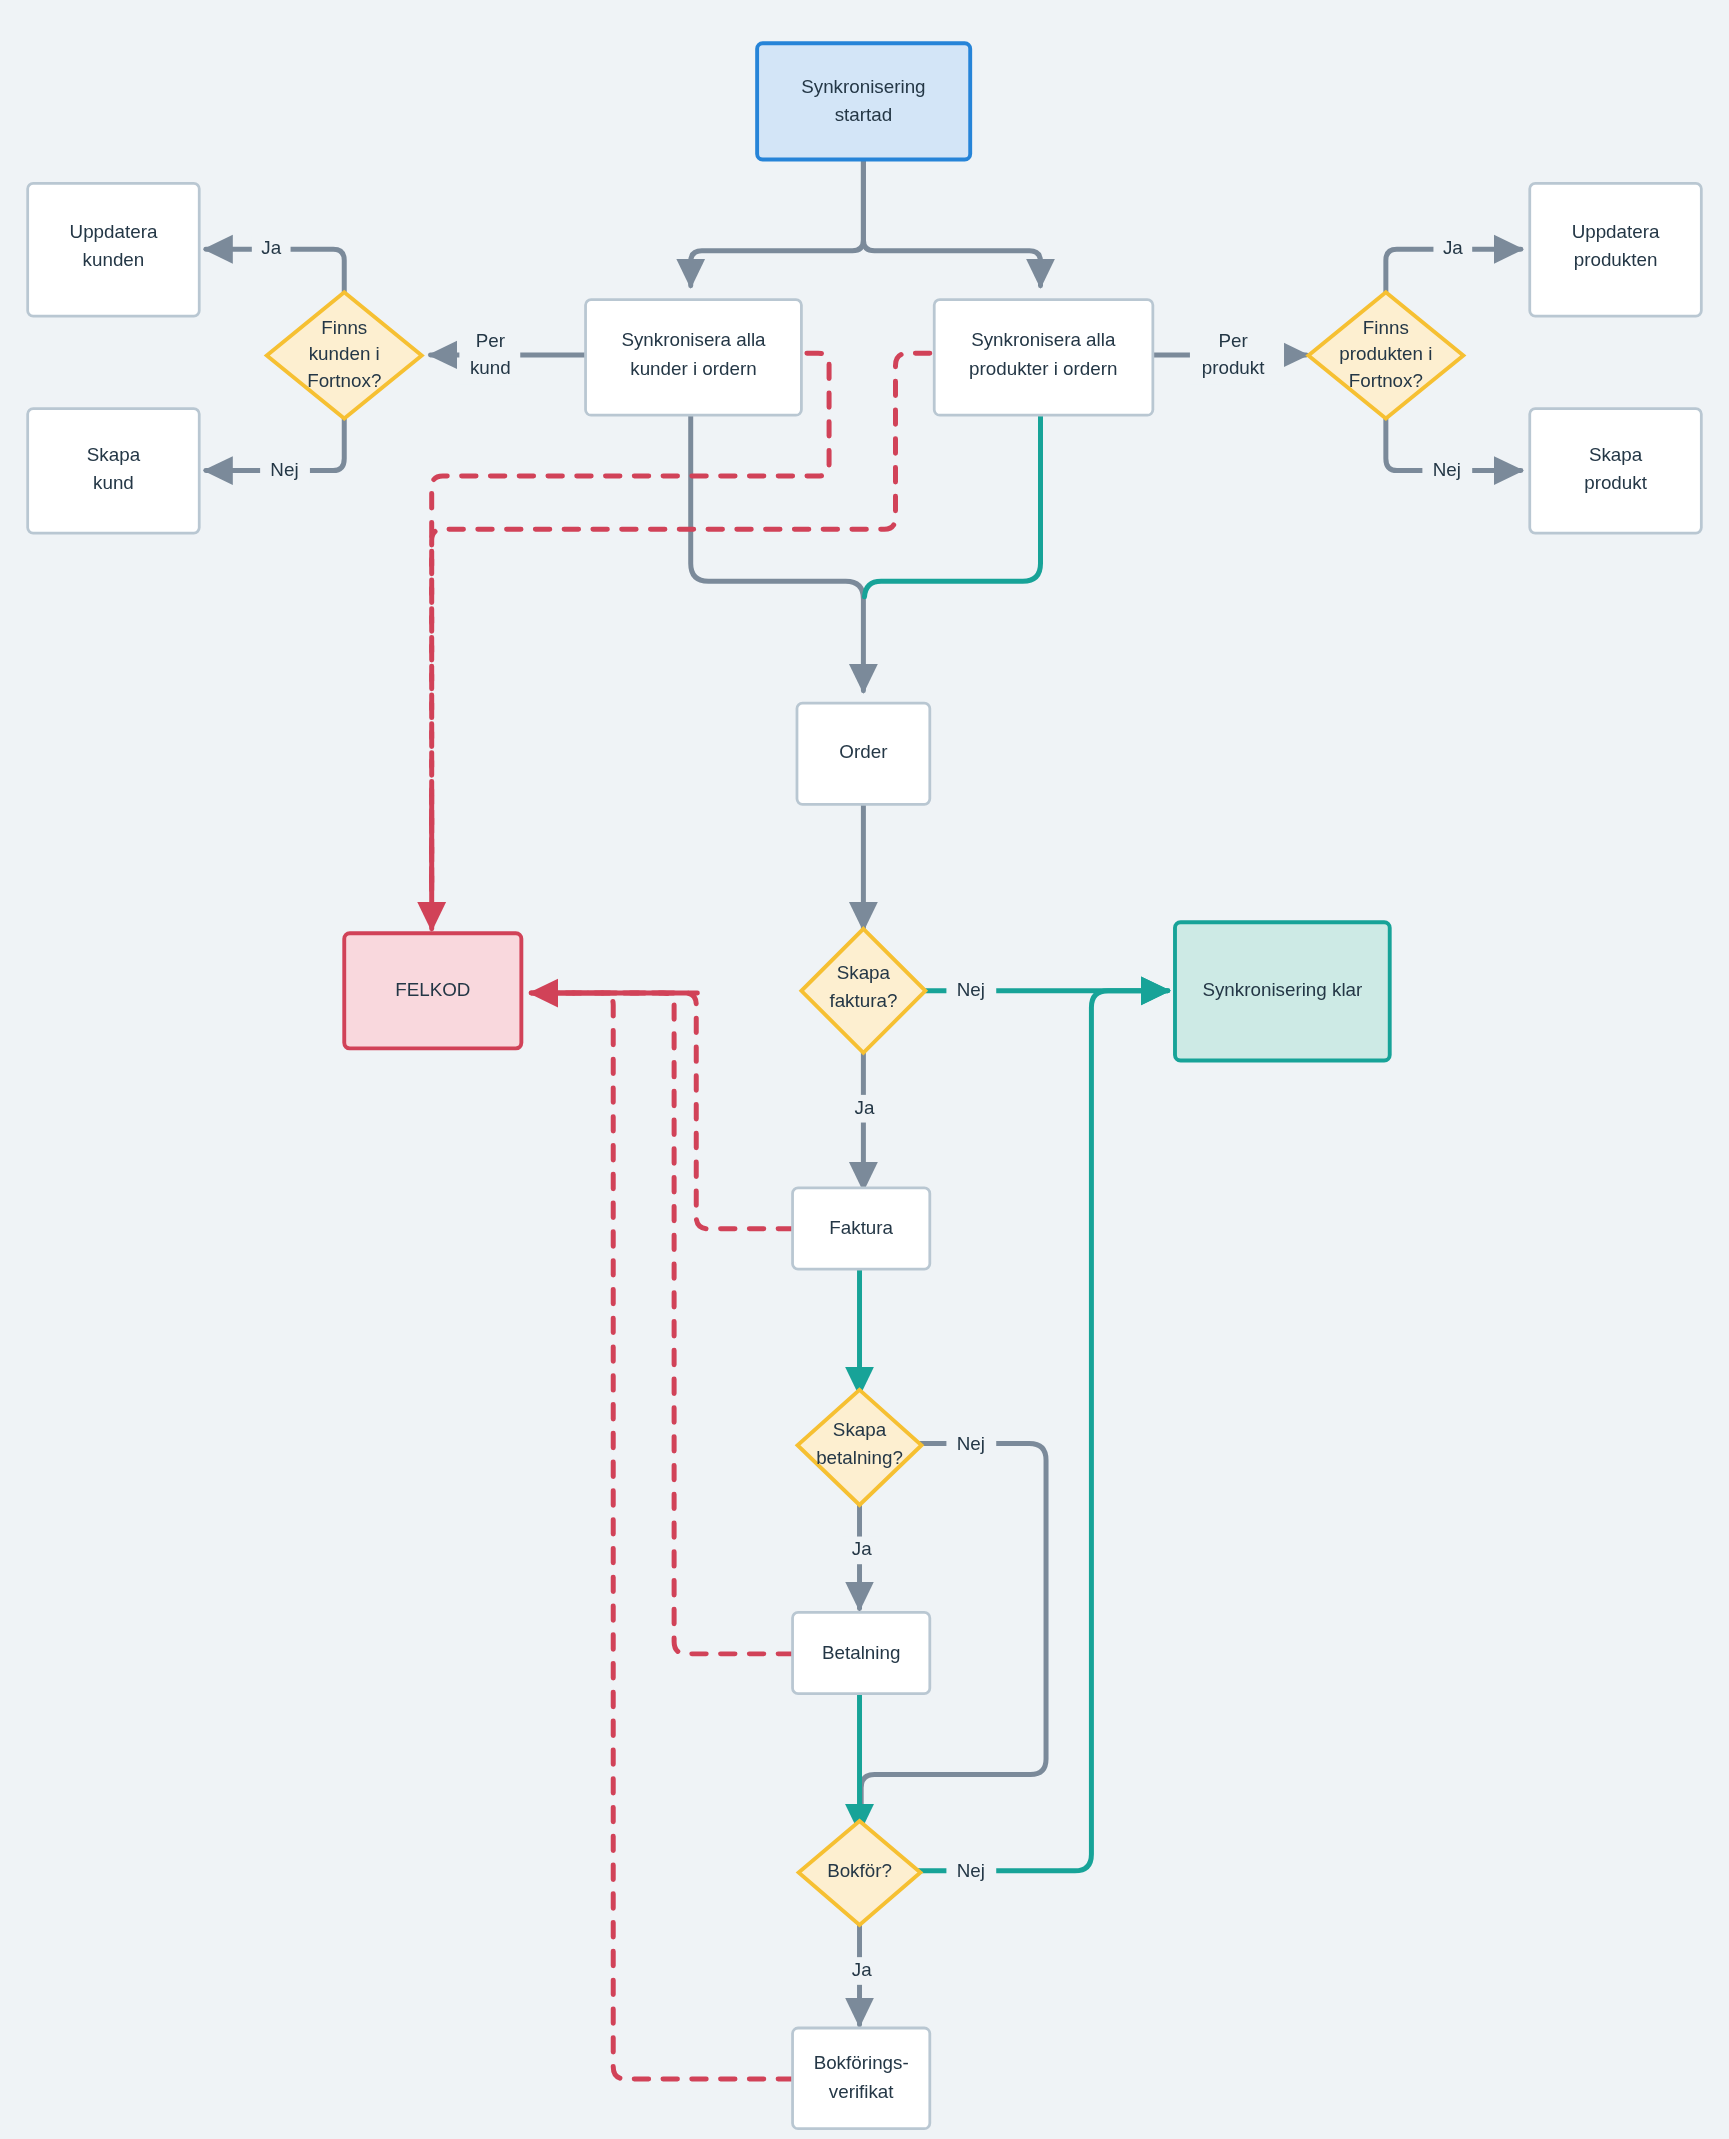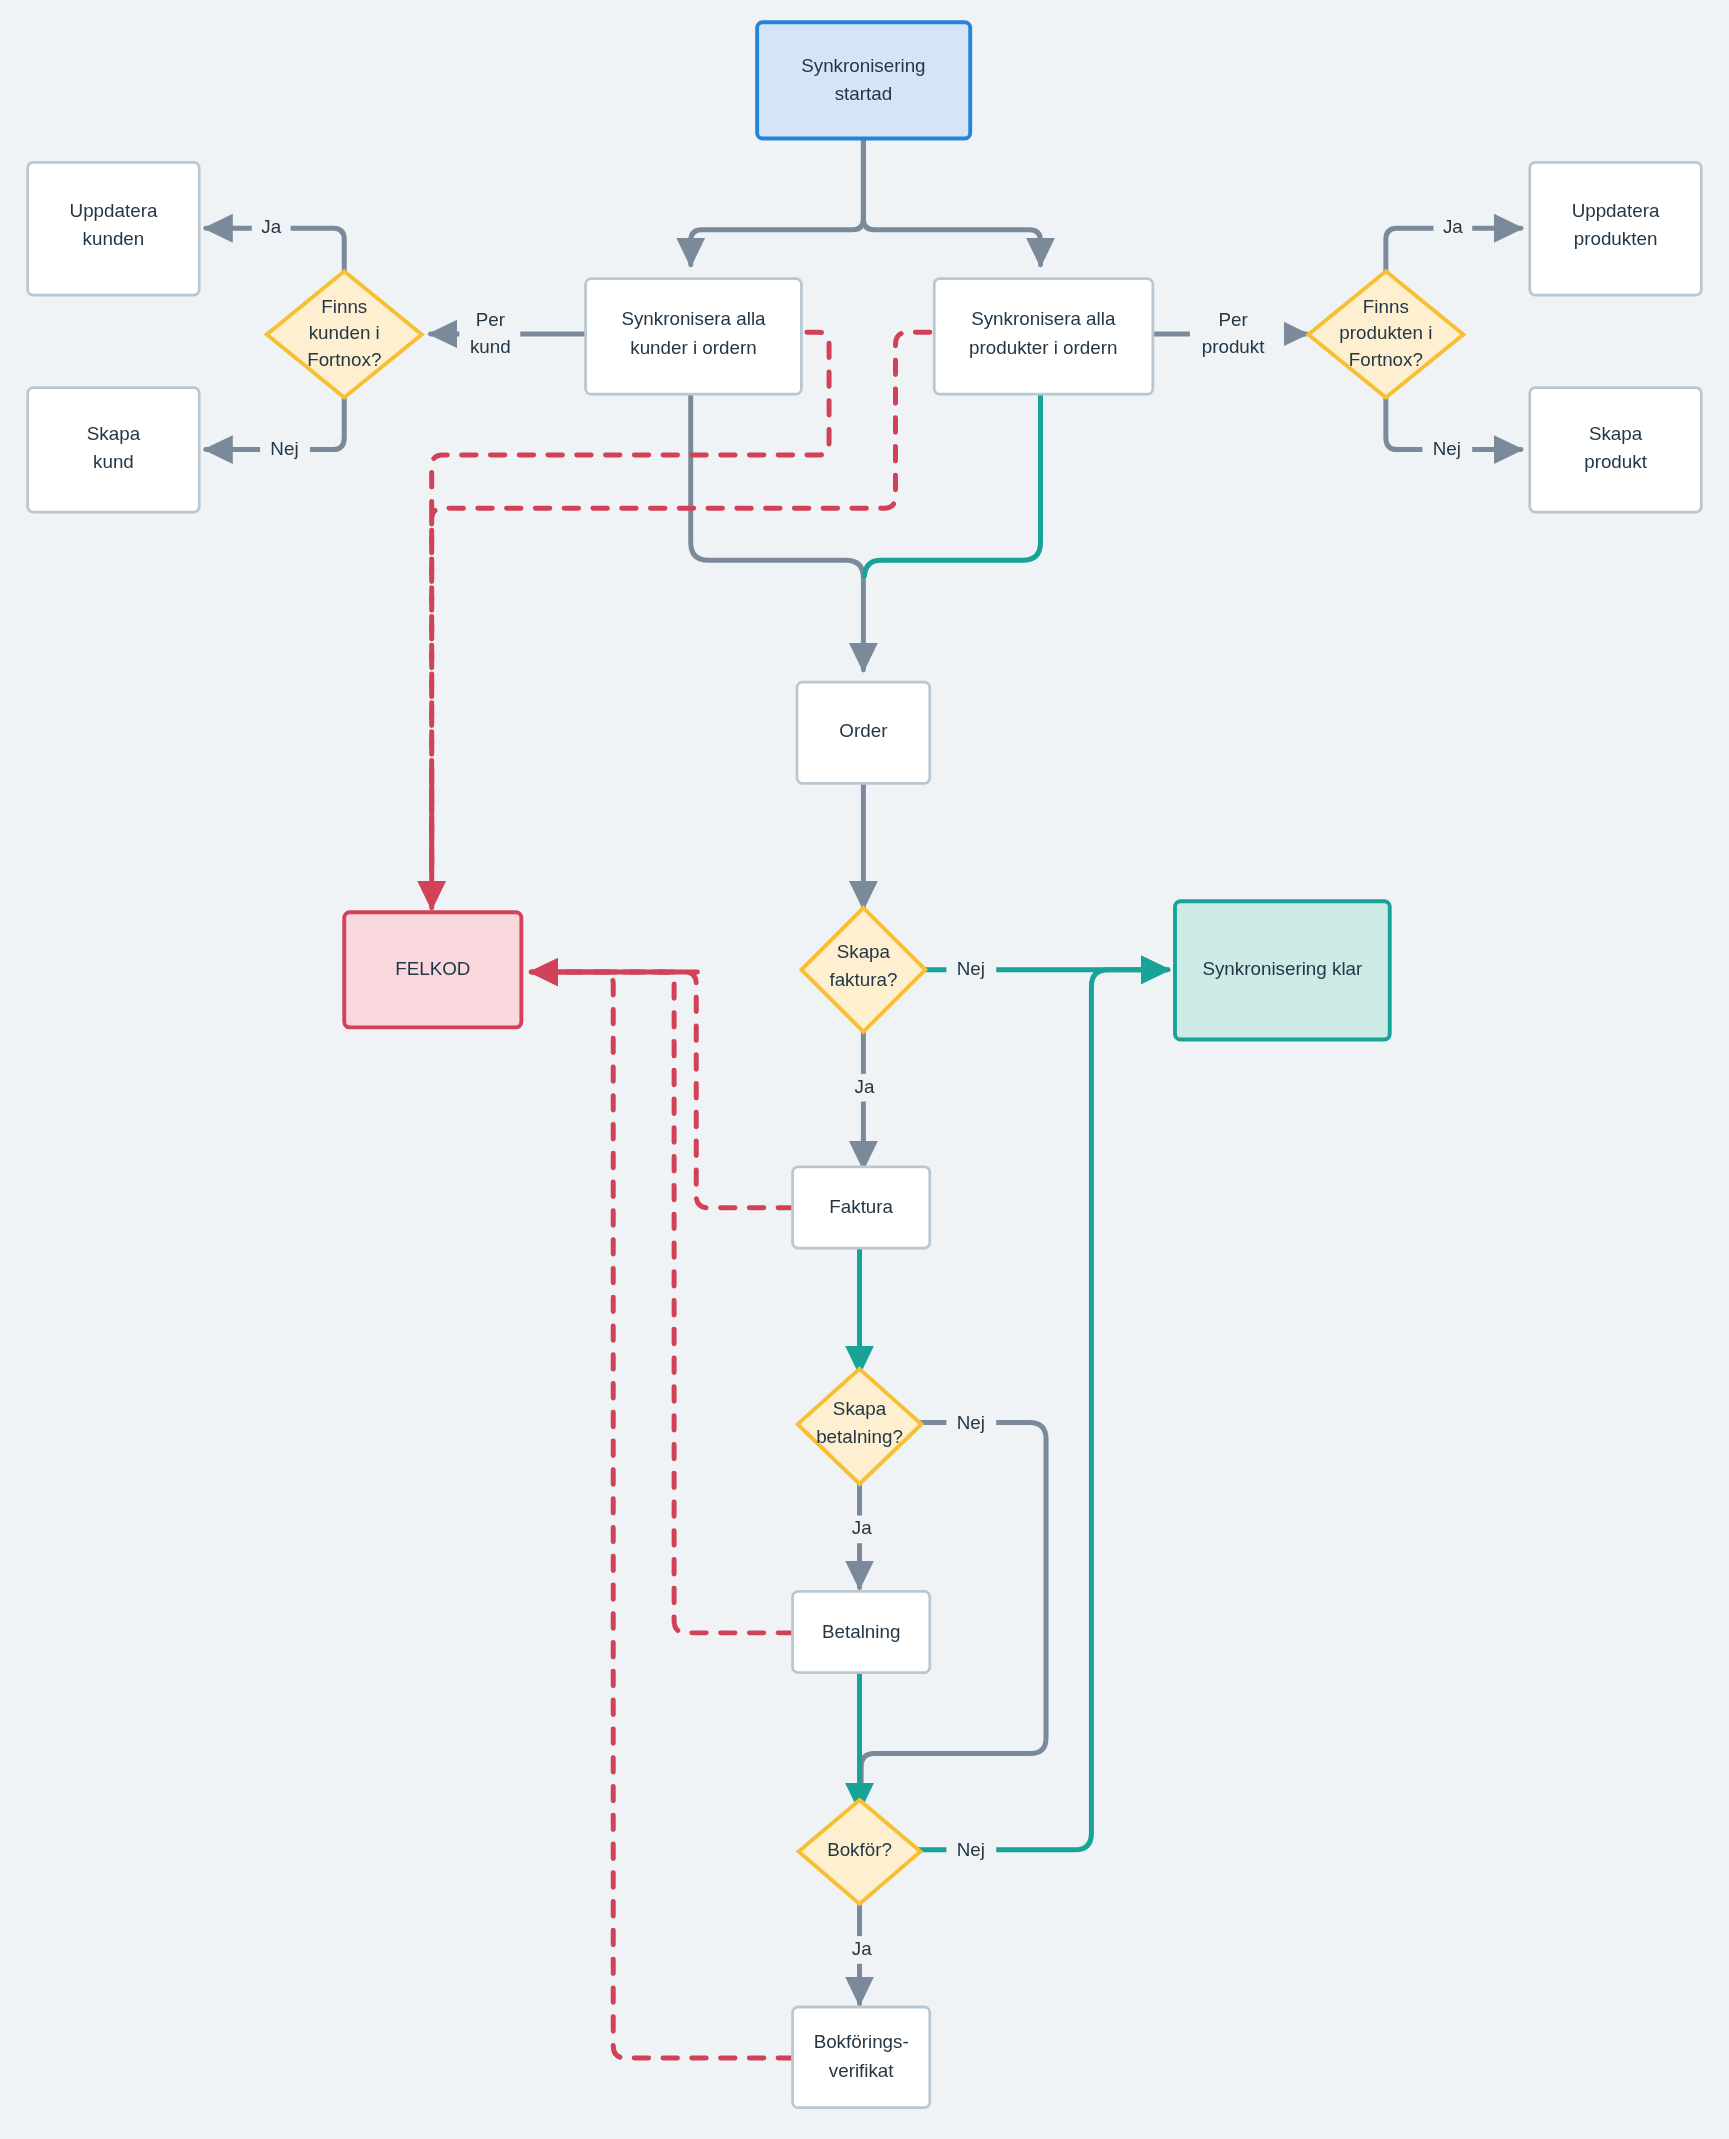--- a/index.html
+++ b/index.html
@@ -10,20 +10,21 @@
   body {
     width: 1729px;
     height: 2140px;
     font-family: "Liberation Sans", sans-serif;
     overflow: hidden;
   }
   #flow-root {
     position: relative;
     width: 1729px;
     height: 1560px;
+    margin-top: 21px;
   }
   svg.flow-canvas {
     position: absolute;
     top: 0; left: 0;
     width: 1729px;
     height: 2140px;
     display: block;
   }
   .node-label {
     font-family: "Liberation Sans", sans-serif;

